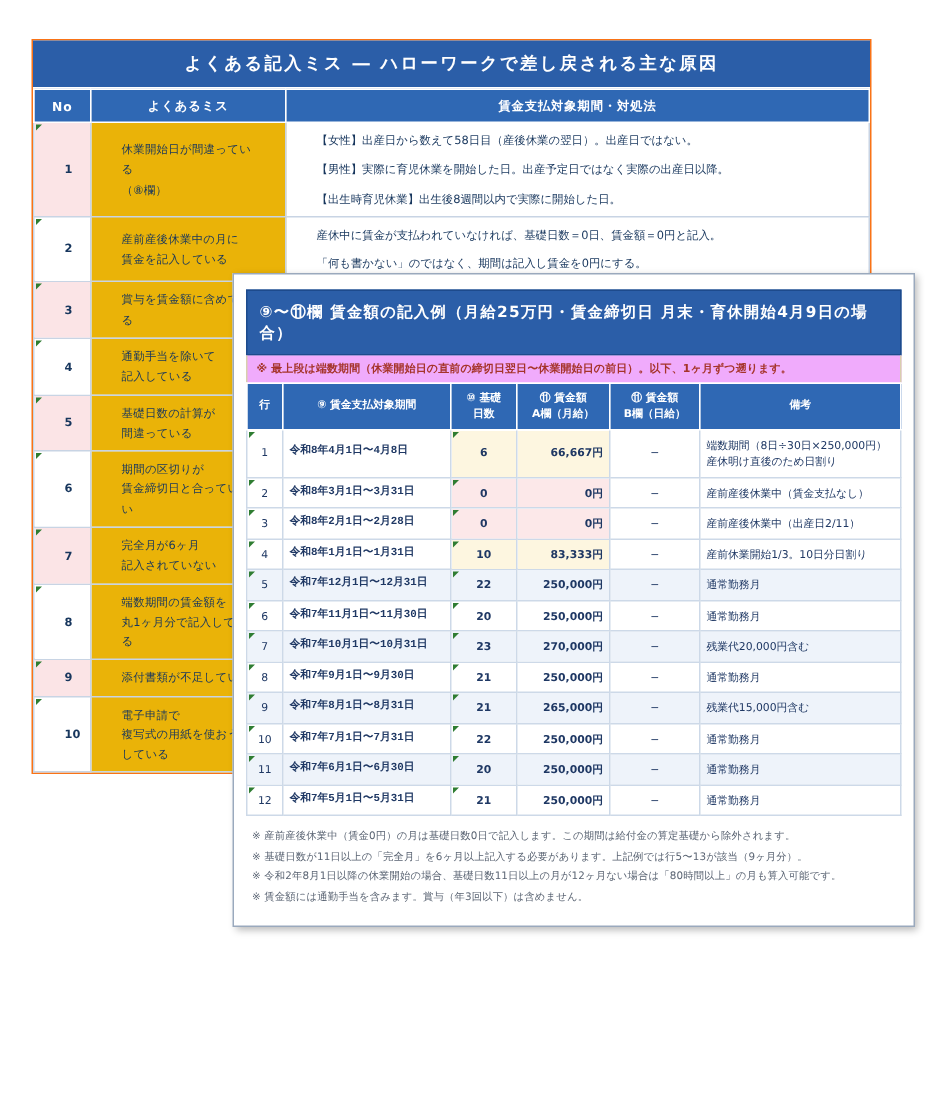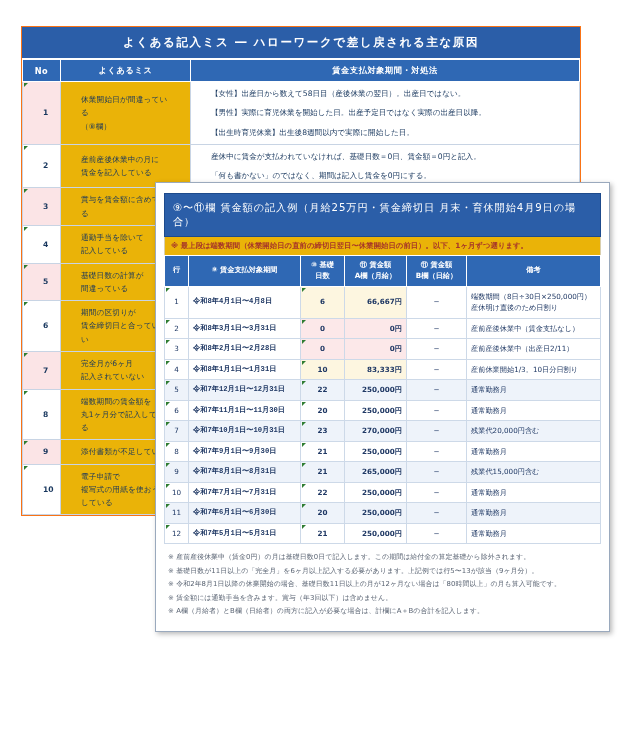--- a/index.html
+++ b/index.html
@@ -57,27 +57,27 @@
   
   #wage-panel{
     position:absolute;left:155px;top:182px;width:455px;
     background:#ffffff;
     border:1px solid #9aa9bd;
     box-shadow:2px 2px 5px rgba(0,0,0,.28);
     box-sizing:border-box;
     padding:10px 8px 10px;
   }
   #wage-title{
-    background:#2b5ea8;color:#ffffff;font-weight:normal;
+    background:#2b5ea8;color:#ffffff;font-weight:bold;
     font-size:10.2px;letter-spacing:.9px;
     padding:7px 8px;
     border:1px solid #1d4a8c;
   }
   #wage-note{
-    background:#eab308;color:#a5342a;font-weight:bold;
+    background:#f0abfc;color:#a5342a;font-weight:bold;
     font-size:7.3px;letter-spacing:.1px;
     padding:4px 6px;border-left:1px solid #d9cfae;border-right:1px solid #d9cfae;
   }
   #wage-table th{
     background:#2f68b4;color:#ffffff;font-size:7.2px;font-weight:bold;
     padding:4px 2px;border:1px solid #ffffff;line-height:1.5;
   }
   #wage-table td{
     border:1px solid #cdd9e8;font-size:7.2px;color:#1f3864;
     padding:4px 4px;line-height:1.6;
@@ -296,15 +296,14 @@
           <td class="c-wageB">−</td>
           <td class="c-note">通常勤務月</td>
         </tr>
       </tbody>
   </table>
   <div id="wage-foot">
       <div class="foot-line">※ 産前産後休業中（賃金0円）の月は基礎日数0日で記入します。この期間は給付金の算定基礎から除外されます。</div>
       <div class="foot-line">※ 基礎日数が11日以上の「完全月」を6ヶ月以上記入する必要があります。上記例では行5〜13が該当（9ヶ月分）。</div>
       <div class="foot-line">※ 令和2年8月1日以降の休業開始の場合、基礎日数11日以上の月が12ヶ月ない場合は「80時間以上」の月も算入可能です。</div>
       <div class="foot-line">※ 賃金額には通勤手当を含みます。賞与（年3回以下）は含めません。</div>
-      <div class="foot-line">※ A欄（月給者）とB欄（日給者）の両方に記入が必要な場合は、計欄にA＋Bの合計を記入します。</div>
     </div>
 </div>
 
 </body></html>

